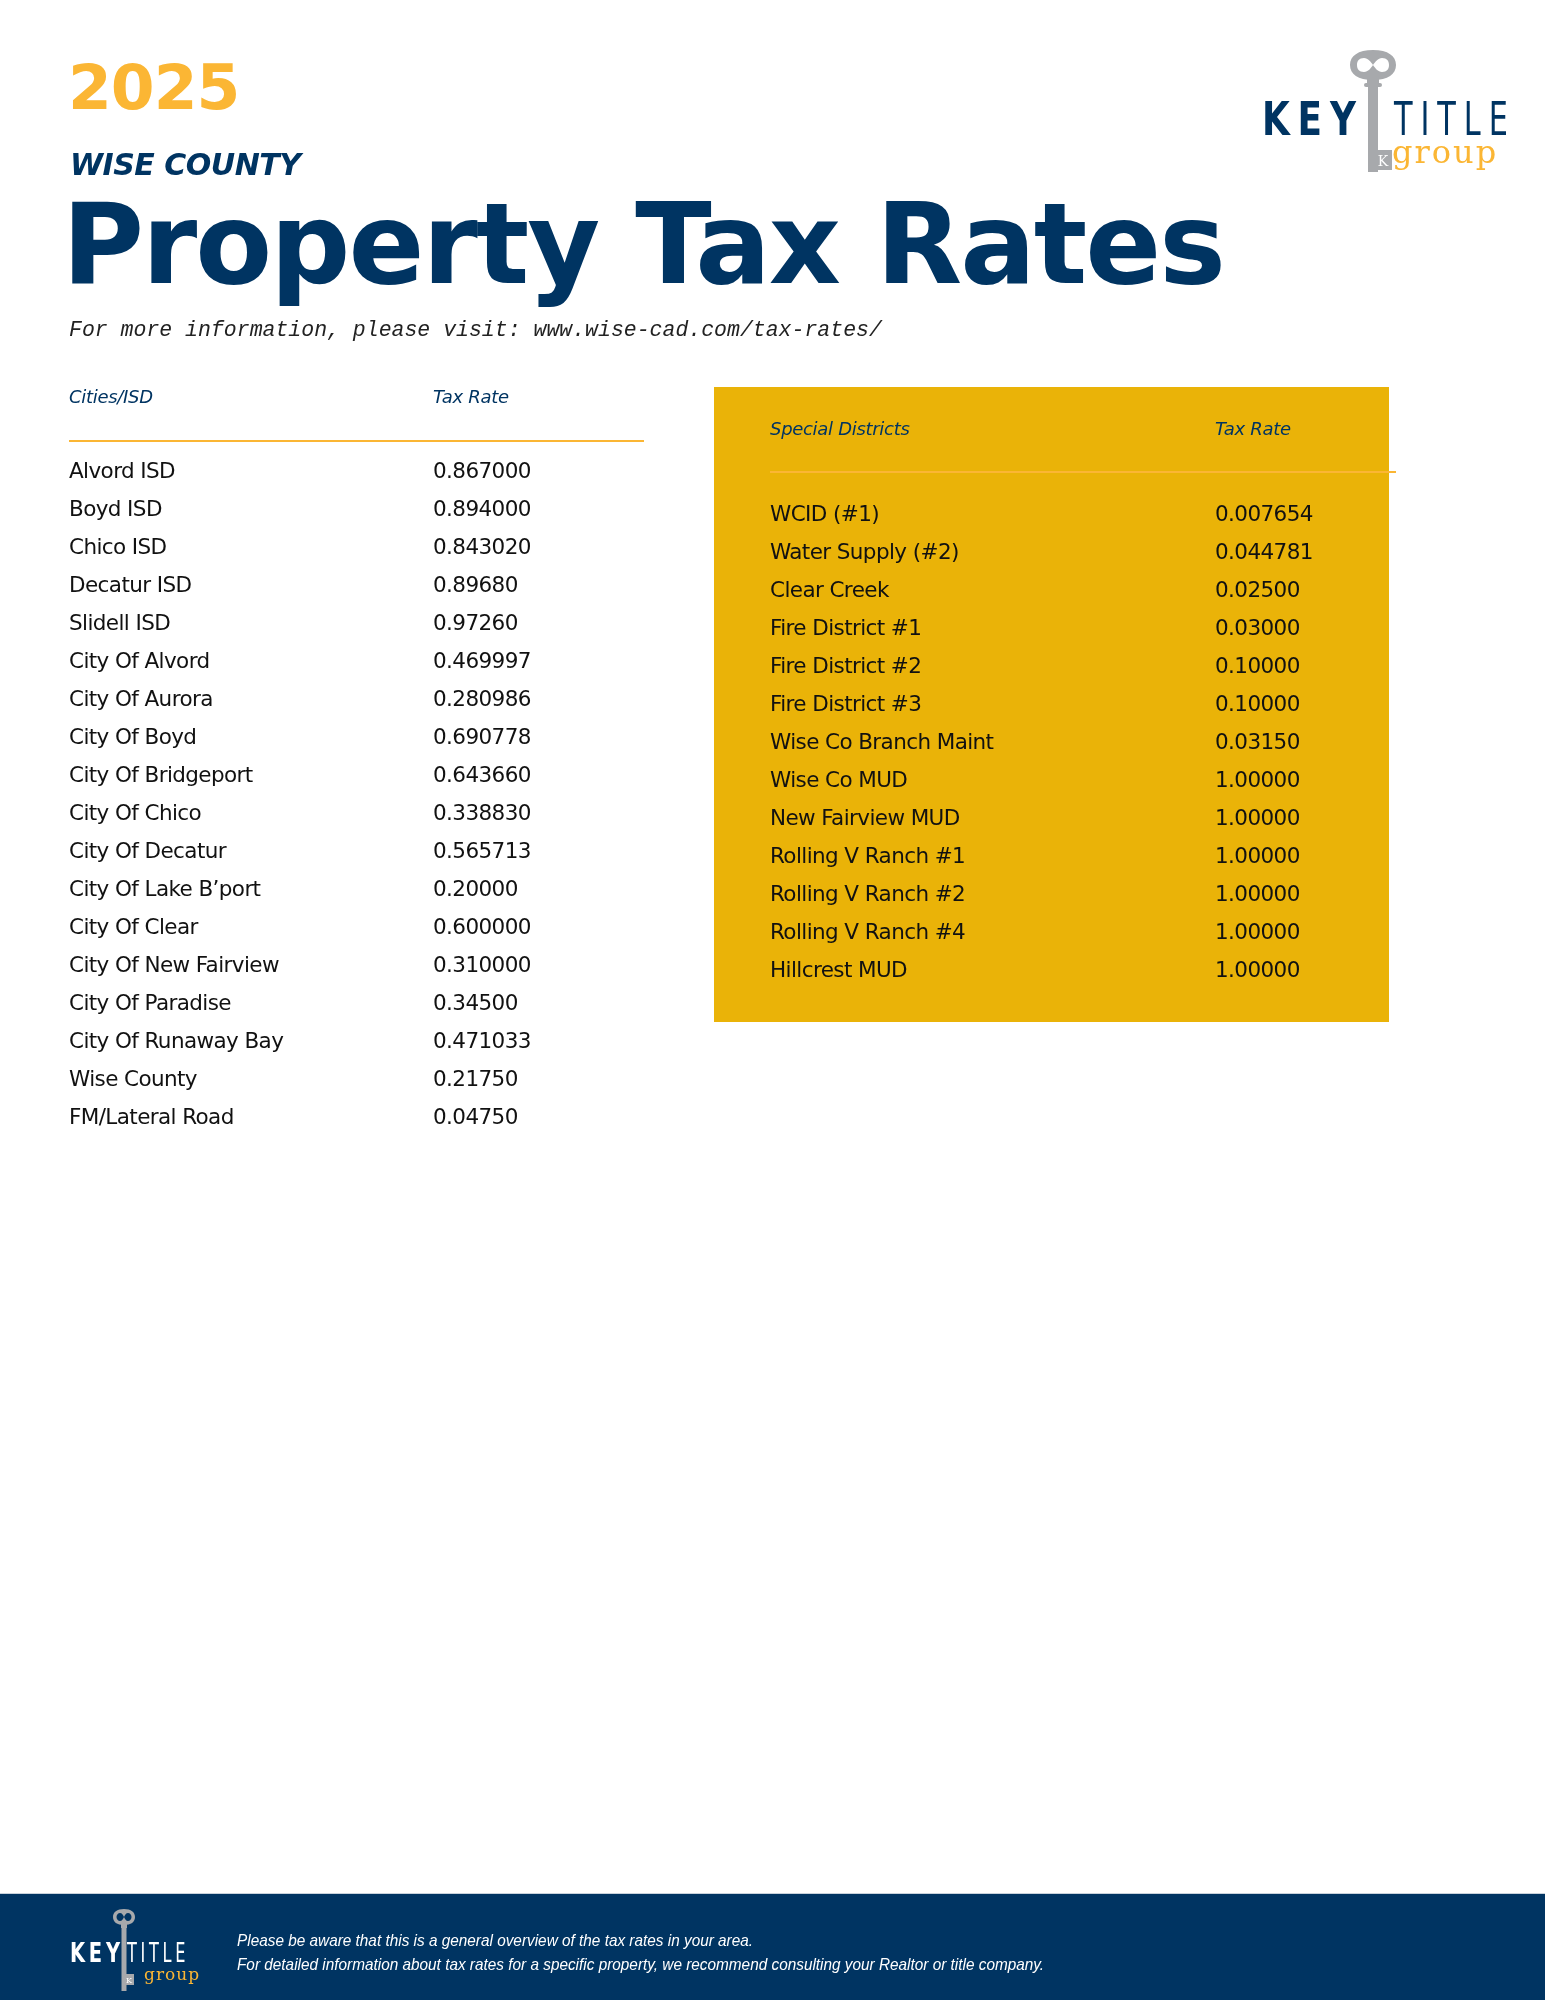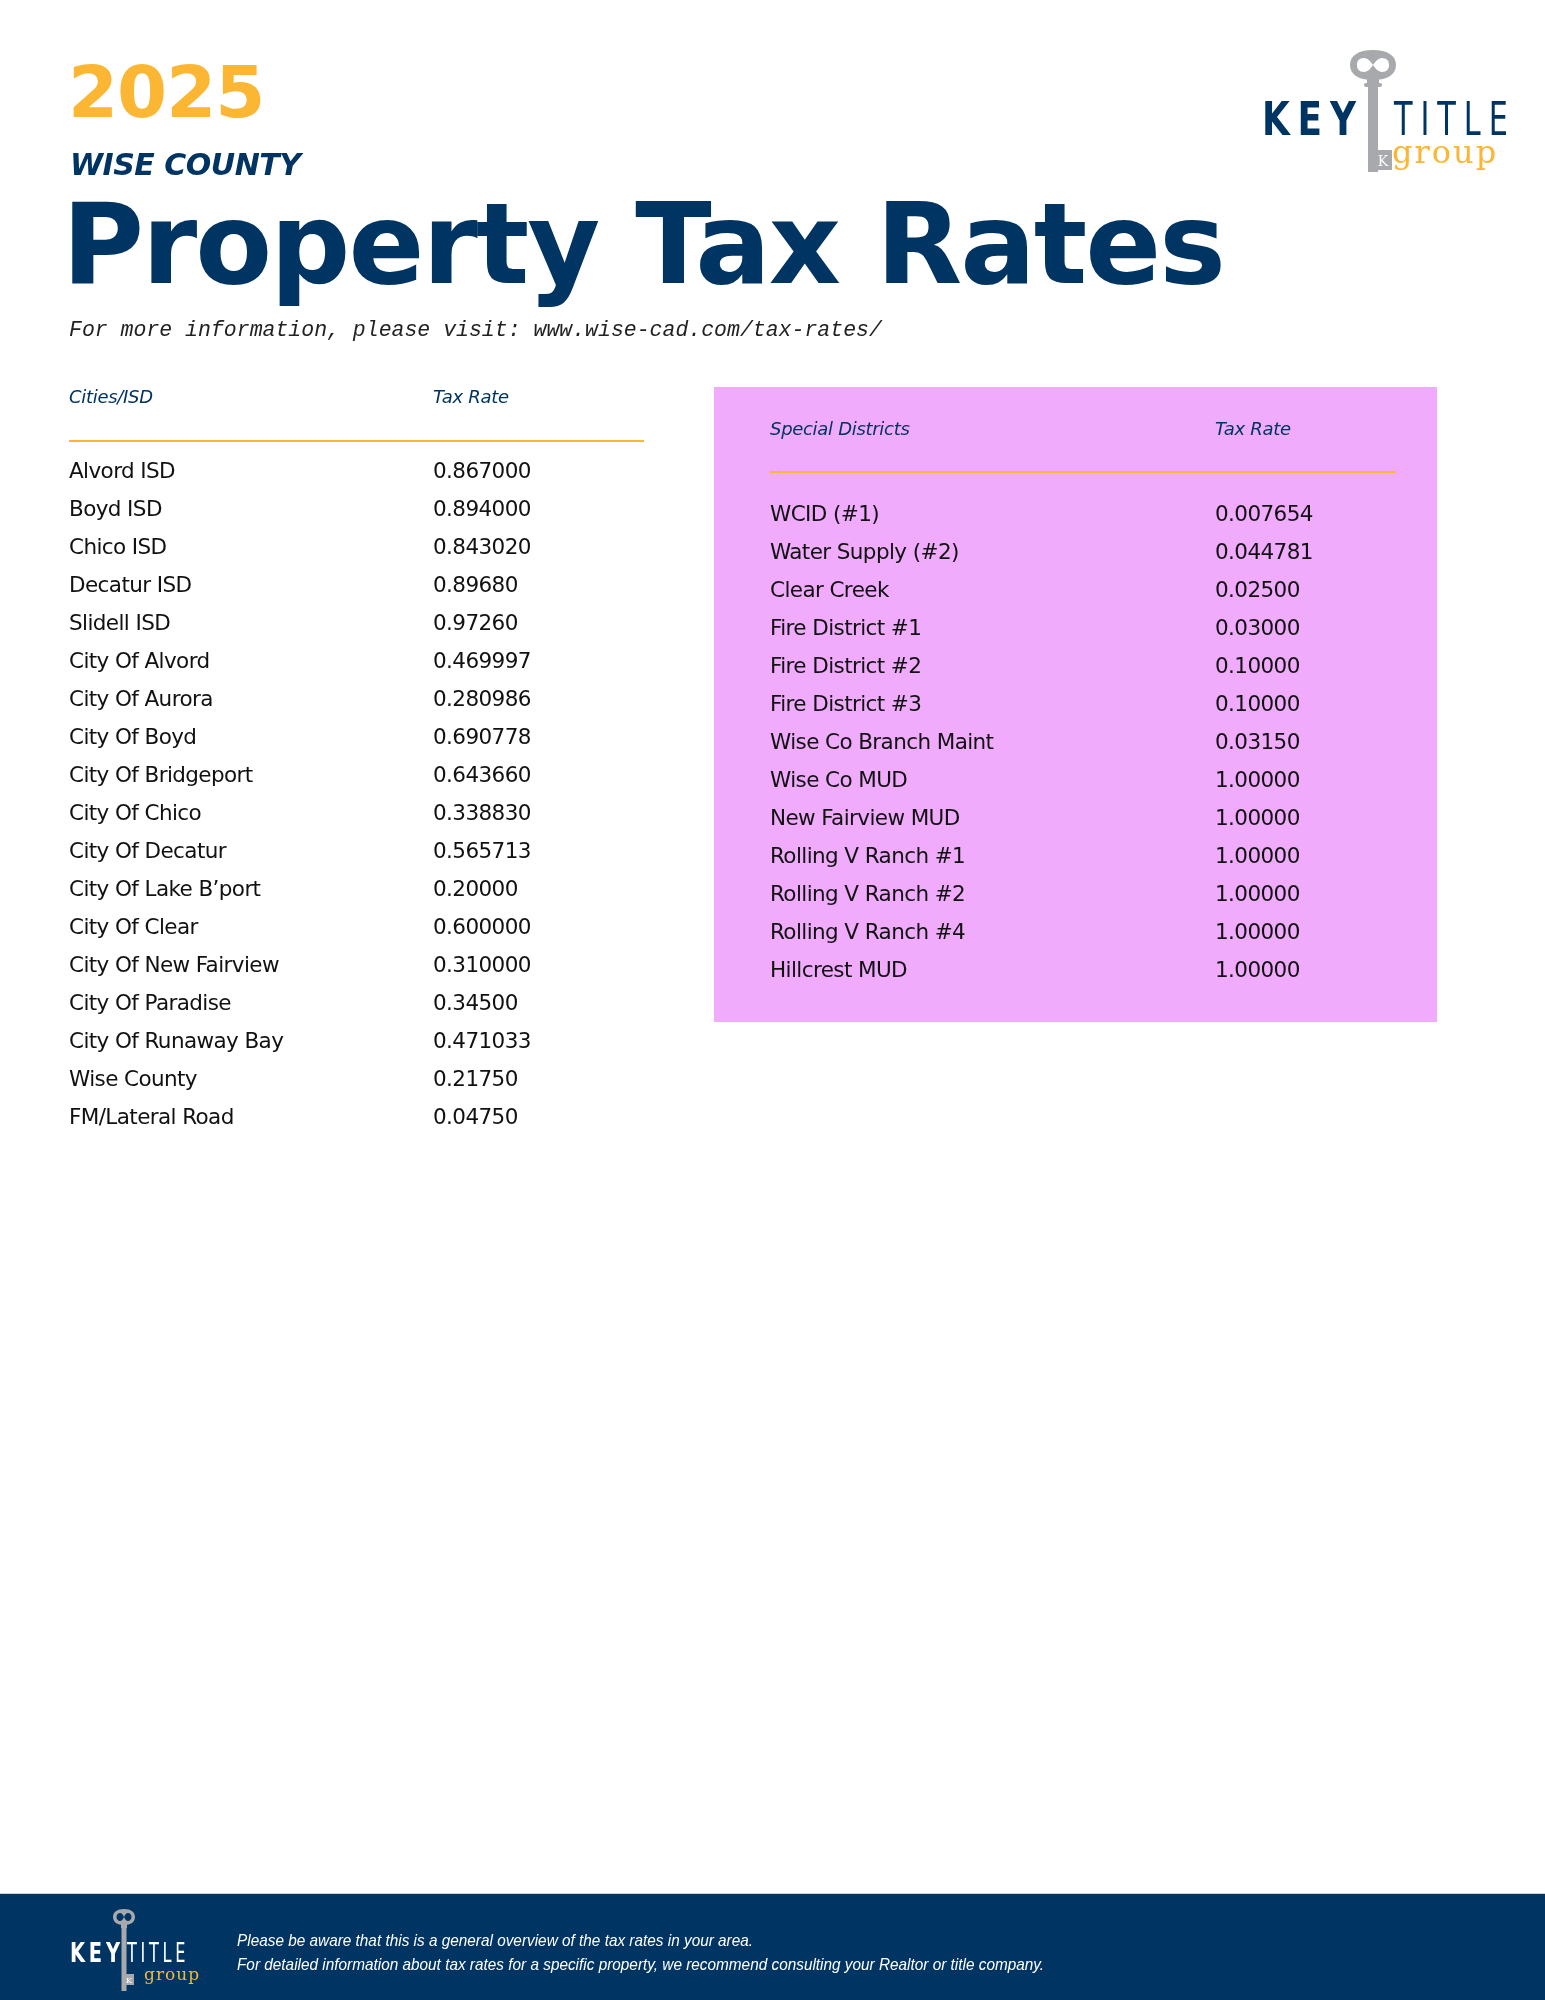--- a/index.html
+++ b/index.html
@@ -4,21 +4,21 @@
   <style>
     html, body { margin: 0; padding: 0; }
     body {
       width: 1545px; height: 2000px; position: relative; overflow: hidden;
       background: #ffffff; color: #1a1a1a;
       font-family: "Liberation Sans", "DejaVu Sans", sans-serif;
     }
     .year {
       position: absolute; left: 68px; top: 56px;
       font-family: "DejaVu Sans", sans-serif; font-weight: bold;
-      font-size: 72px; line-height: 1; color: #fbb634; letter-spacing: -1px;
+      font-size: 63px; line-height: 1; color: #fbb634; letter-spacing: -1px;
     }
     .county {
       position: absolute; left: 70px; top: 150px;
       font-family: "DejaVu Sans", sans-serif; font-weight: bold; font-style: italic;
       font-size: 30px; line-height: 1; color: #003462; letter-spacing: -0.5px;
     }
     .title {
       position: absolute; left: 62px; top: 186px;
       font-family: "DejaVu Sans", sans-serif; font-weight: bold;
       font-size: 112px; line-height: 1.05; color: #003462; letter-spacing: -2px;
@@ -70,22 +70,21 @@
     .cities .col-head.name { position: absolute; left: 0; top: 0; }
     .cities .col-head.rate { position: absolute; left: 364px; top: 0; }
     .cities .rule { position: absolute; left: 0; top: 52px; width: 575px; }
     .cities .rows { position: absolute; left: 0; top: 452px; }
     .cities .rows { top: 64px; }
     .cities .row { width: 575px; }
     .cities .row .rate { left: 364px; }
 
     .special {
       position: absolute; left: 714px; top: 387px; width: 675px; height: 635px;
-      background: #f0abfc;
-      padding-left: 48px;
+      background: #eab308;
     }
     .special .col-head.name { position: absolute; left: 56px; top: 33px; }
     .special .col-head.rate { position: absolute; left: 501px; top: 33px; }
     .special .rule { position: absolute; left: 56px; top: 84px; width: 626px; }
     .special .rows { position: absolute; left: 56px; top: 108px; width: 626px; }
     .special .row .rate { left: 445px; }
 
     
     .footer {
       position: absolute; left: 0; top: 1893px; width: 1545px; height: 107px;

